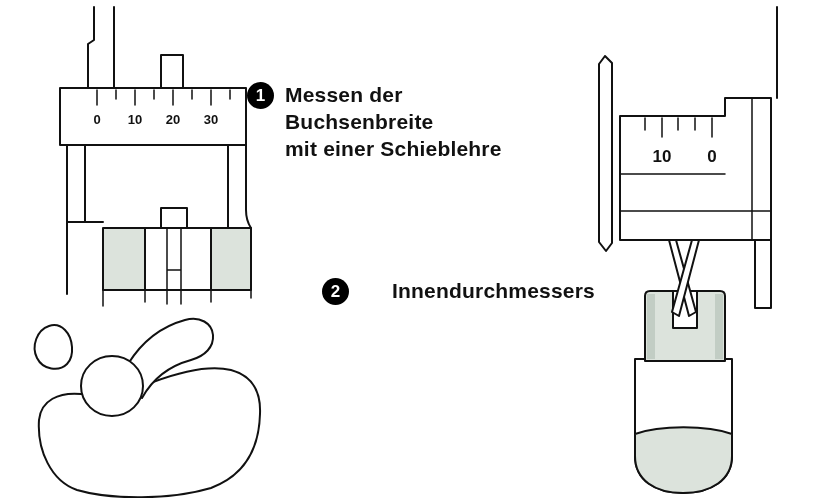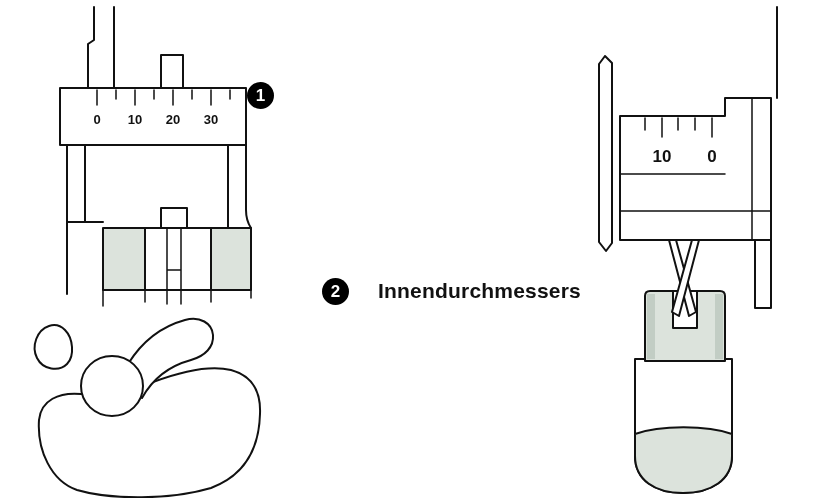--- a/index.html
+++ b/index.html
@@ -15,21 +15,21 @@
   .scale-num{font-family:"Liberation Sans",sans-serif;font-weight:700;fill:#111}
   .num-sm{font-size:13px}
   .num-lg{font-size:17px}
   .step{position:absolute;display:flex;align-items:flex-start;gap:11px}
   .badge{
     width:27px;height:27px;border-radius:50%;background:#000;color:#fff;
     font-weight:700;font-size:17px;line-height:27px;text-align:center;
     flex:0 0 27px;margin-top:1px;
   }
   .step-lines{font-size:21px;font-weight:700;line-height:27px;letter-spacing:.2px}
-  .indent{margin-left:18px}
+  .indent{margin-left:32px}
 </style>
 </head>
 <body>
 
 <svg class="illus" style="left:15px;top:4px" width="250" height="494" viewBox="0 0 250 494">
 
   <path class="wf" d="M24,416 C26,396 44,388 66,390 C92,393 116,386 138,378 C162,369 192,360 216,366 C238,372 246,388 245,410 C244,446 228,472 196,484 C156,496 96,496 62,486 C36,477 22,446 24,416 Z"></path>
   <path class="wf" d="M113,360 C128,336 148,322 170,316 C185,312 197,319 198,331 C199,343 190,352 176,356 C154,362 138,374 127,394 C122,381 117,369 113,360 Z"></path>
   <path class="wf" d="M97,352 C114,352 128,365 128,382 C128,399 114,412 97,412 C80,412 66,399 66,382 C66,365 80,352 97,352 Z"></path>
   <path class="wf" d="M34,322 C22,326 16,342 22,354 C28,366 44,368 52,360 C60,352 58,334 50,326 C45,321 40,320 34,322 Z"></path>
@@ -77,20 +77,25 @@
   <path stroke="none" d="M72,290 H80 V355 H72 Z" fill="#c2cdc4"></path>
   <path stroke="none" d="M140,290 H148 V355 H140 Z" fill="#c2cdc4"></path>
   <path class="wf" d="M98,287 H122 V324 H98 Z"></path>
 
   <path class="wf" d="M94,236 L101,236 L121,308 L114,312 Z"></path>
   <path class="wf" d="M124,236 L117,236 L97,308 L104,312 Z"></path>
 </svg>
 
 <div class="step" style="left:247px;top:81px">
   <div class="badge">1</div>
+  <div class="step-lines">
+    <div>Messen der</div>
+    <div>Buchsenbreite</div>
+    <div>mit einer Schieblehre</div>
+  </div>
 </div>
 
 <div class="step" style="left:322px;top:277px">
   <div class="badge">2</div>
   <div class="step-lines">
     <div class="indent">Innendurchmessers</div>
   </div>
 </div>
 
 </body></html>

